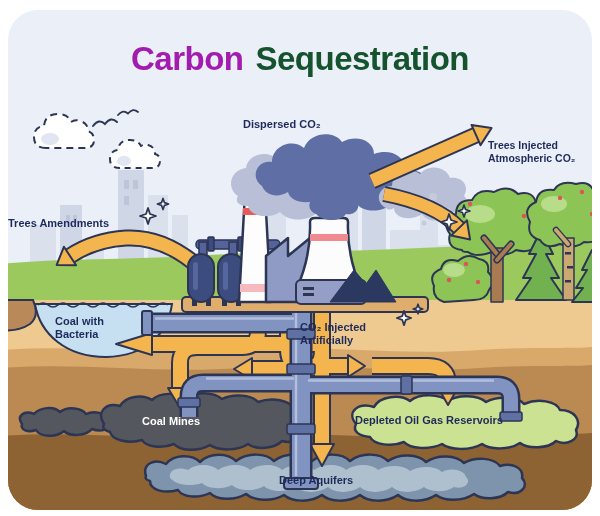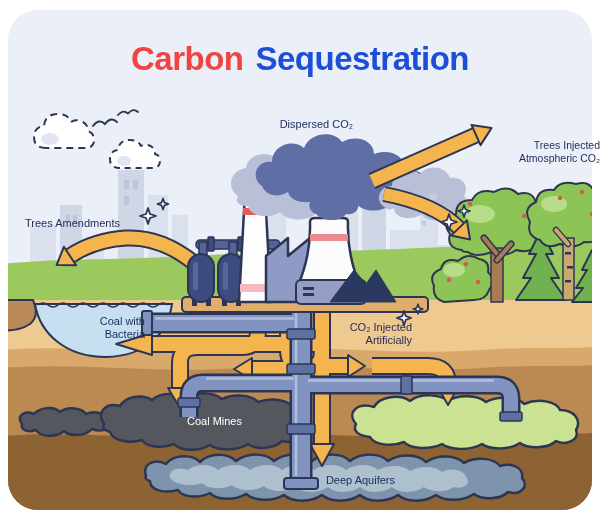--- a/index.html
+++ b/index.html
@@ -1,24 +1,24 @@
 <!DOCTYPE html>
 <html><head>
 <meta charset="utf-8">
 <style>
   html,body{margin:0;padding:0;background:#ffffff;}
   .page{position:relative;width:600px;height:516px;background:#ffffff;overflow:hidden;
         font-family:"Liberation Sans", sans-serif;}
   .page svg{position:absolute;left:0;top:0;}
   .title{position:absolute;left:0;top:40px;width:600px;text-align:center;
          font-size:33px;font-weight:bold;letter-spacing:-0.5px;}
-  .title .t1{color:#ef4444;margin-right:12px;}
-  .title .t2{color:#1d4ed8;text-align:right;}
-  .label{position:absolute;color:#1E2A5A;font-weight:normal;font-size:11px;line-height:1.22;
-         text-align:right;white-space:pre-line;}
+  .title .t1{color:#a21caf;margin-right:12px;}
+  .title .t2{color:#14532d;text-align:right;}
+  .label{position:absolute;color:#1E2A5A;font-weight:bold;font-size:11px;line-height:1.22;
+         text-align:left;white-space:pre-line;}
   .label.white{color:#ffffff;}
 </style>
 </head>
 <body>
 
 <div class="page">
 
 <svg width="600" height="516" viewBox="0 0 600 516">
   <defs>
     <clipPath id="card">
@@ -258,15 +258,16 @@
 
 <div class="label" style="left:243px;top:118px;width:110px;">Dispersed CO₂</div>
 <div class="label" style="left:488px;top:139px;width:112px;font-size:10.5px;">Trees Injected
 Atmospheric CO₂</div>
 <div class="label" style="left:8px;top:217px;width:112px;">Trees Amendments</div>
 <div class="label" style="left:55px;top:315px;width:90px;">Coal with
 Bacteria</div>
 <div class="label" style="left:300px;top:321px;width:112px;">CO₂ Injected
 Artificially</div>
 <div class="label white" style="left:142px;top:415px;width:100px;">Coal Mines</div>
+<div class="label" style="left:355px;top:414px;width:215px;">Depleted Oil Gas Reservoirs</div>
 <div class="label" style="left:279px;top:474px;width:116px;">Deep Aquifers</div>
 
 </div>
 
 </body></html>

